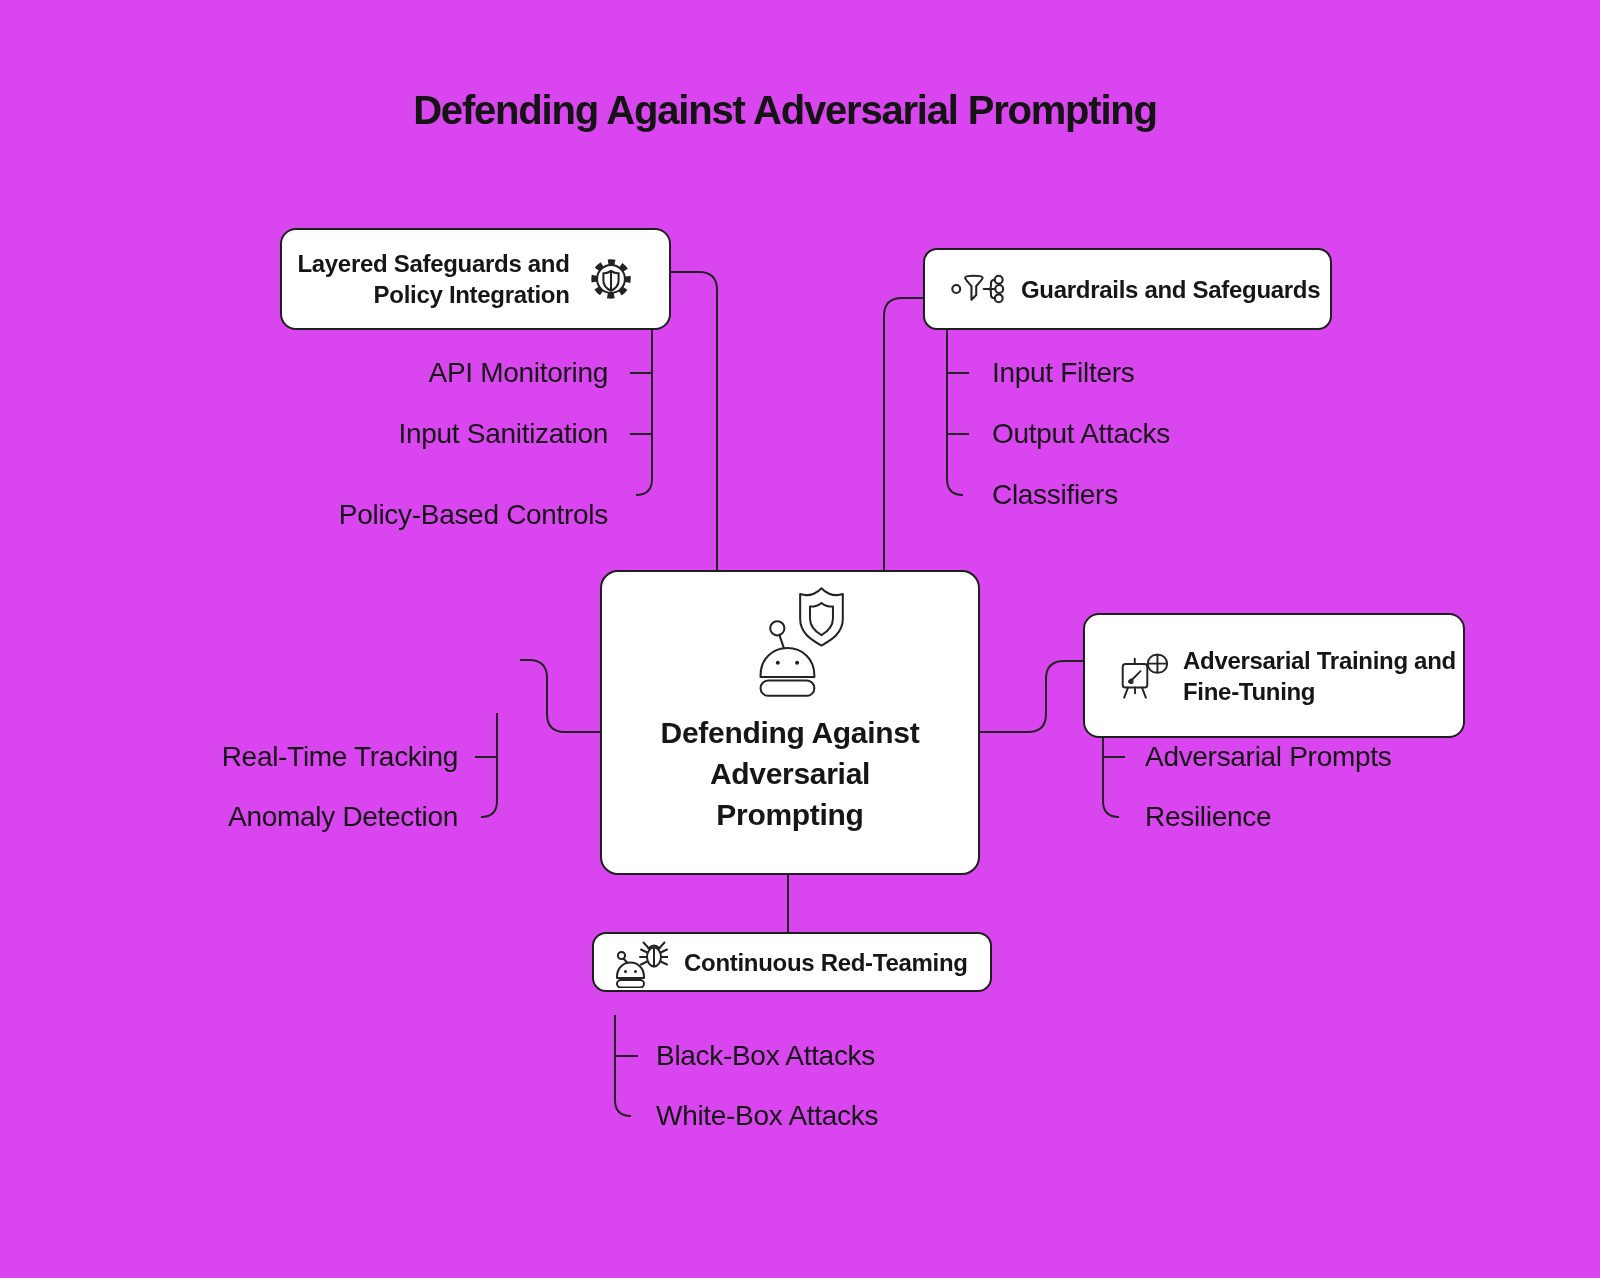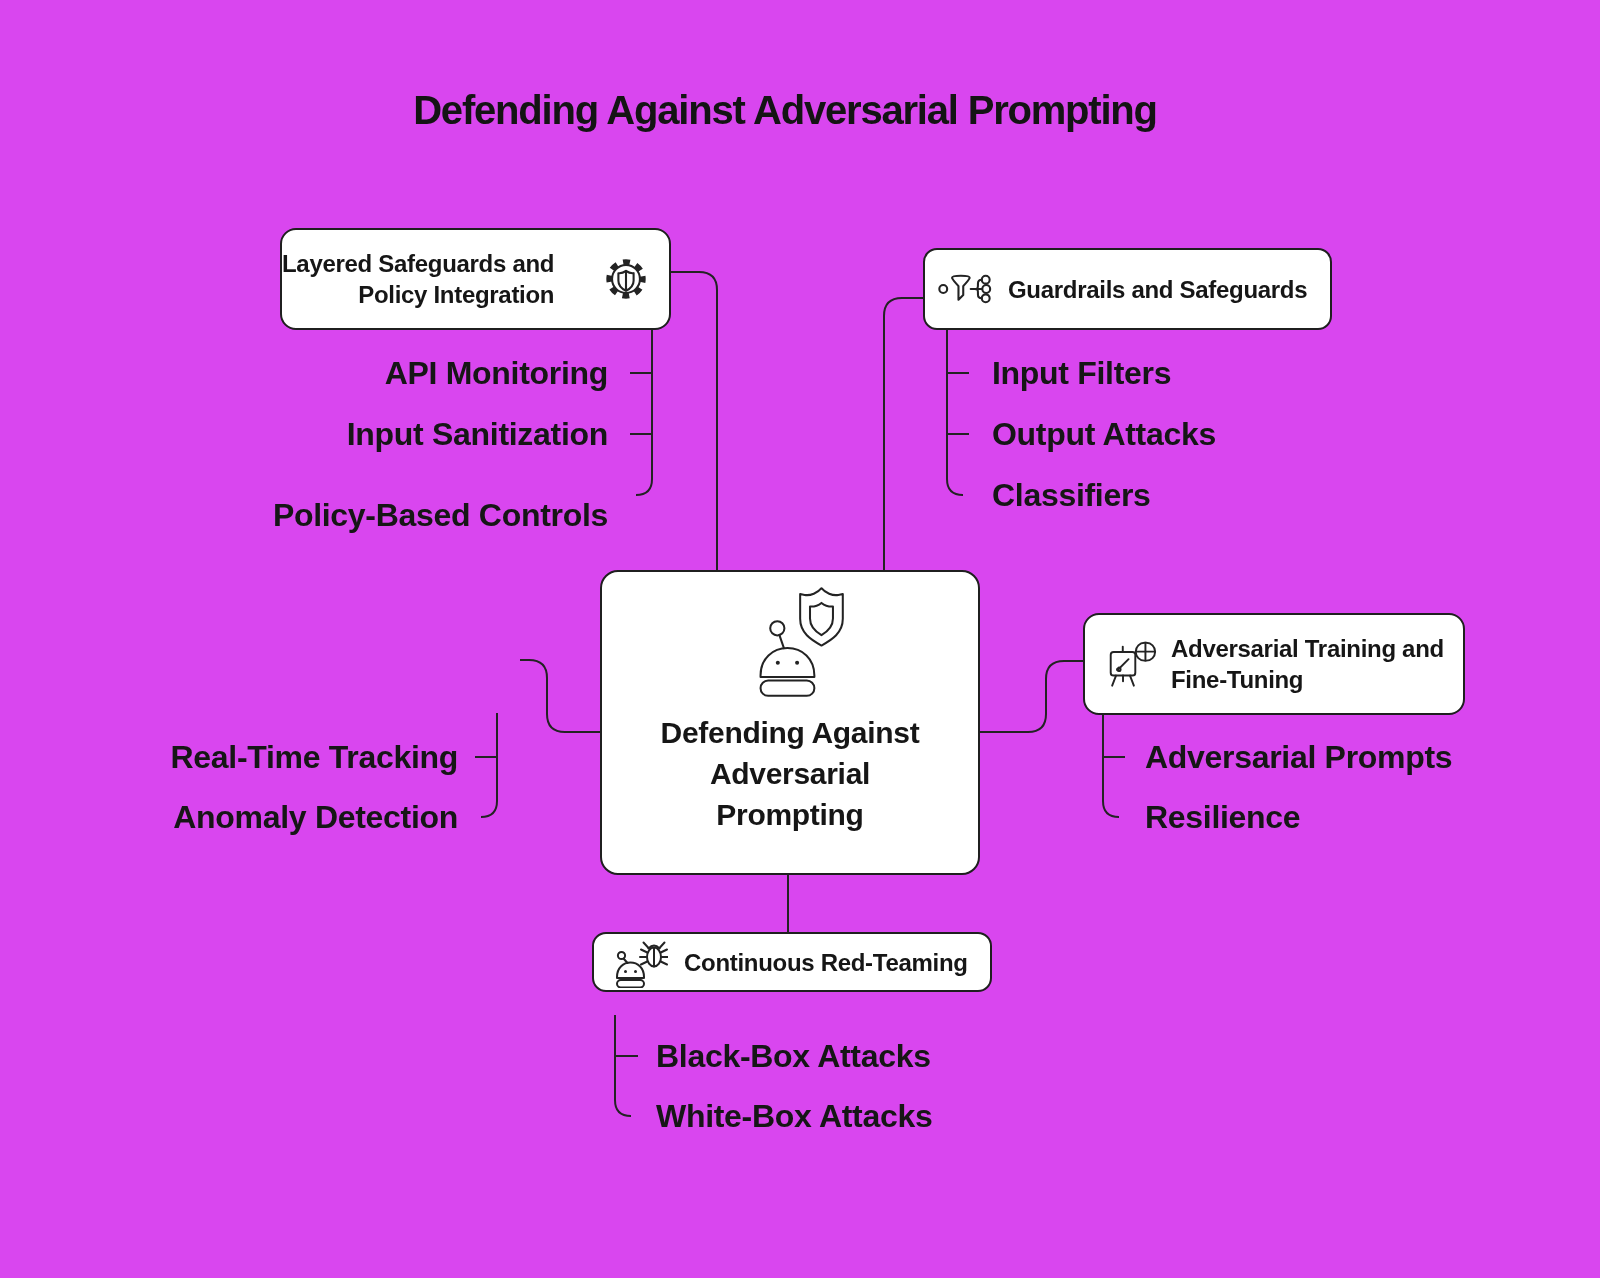--- a/index.html
+++ b/index.html
@@ -21,21 +21,21 @@
     font-size:24px;font-weight:bold;letter-spacing:-0.3px;line-height:31px;
     white-space:pre-line;color:#161616;
   }
   .ic{flex:0 0 auto;}
   .ic *{fill:none;stroke:#232323;stroke-width:2;stroke-linecap:round;stroke-linejoin:round;}
   .ic .fdot{fill:#232323;stroke:none;}
   .ic .thick{stroke-width:5.4;stroke-linecap:butt;}
   .ic .wfill{fill:#ffffff;}
   .child{
     position:absolute;z-index:2;height:32px;line-height:32px;
-    font-size:32px;font-weight:bold;letter-spacing:-0.3px;white-space:nowrap;color:#161616;
+    font-size:28px;font-weight:normal;letter-spacing:-0.3px;white-space:nowrap;color:#161616;
   }
   .r{text-align:right;}
   .center-node{
     flex-direction:column;justify-content:flex-start;align-items:center;
     border-radius:18px;padding-top:12px;
   }
   .center-node .lbl{font-size:30px;line-height:41px;text-align:center;}
 </style>
 </head>
 <body>
@@ -62,32 +62,32 @@
     <path d="M497 713 V801 Q497 817 481 817"></path>
     <path d="M475 757 H497"></path>
 
     <path d="M1103 715 V801 Q1103 817 1119 817"></path>
     <path d="M1103 757 H1125"></path>
 
     <path d="M615 1015 V1100 Q615 1116 631 1116"></path>
     <path d="M615 1056 H638"></path>
   </svg>
 
-  <div class="node" style="left:280px;top:228px;width:391px;height:102px;border-radius:16px;justify-content:space-between;padding-right:18px;gap:16px;">
+  <div class="node" style="left:280px;top:228px;width:391px;height:102px;border-radius:16px;justify-content:center;padding-right:18px;gap:16px;">
     <div class="lbl r">Layered Safeguards and
 Policy Integration</div>
     <svg class="ic" viewBox="0 0 48 48" width="50" height="50">
       <circle class="thick" cx="24" cy="24" r="16.2" stroke-dasharray="6.6 6.12" stroke-dashoffset="3.3"></circle>
       <circle class="wfill" cx="24" cy="24" r="13.4"></circle>
       <path d="M24 16.2 c2.3 1.7 5.2 2.4 7.3 2.2 v7.2 c0 5.6 -4.3 8.2 -7.3 9.7 c-3 -1.5 -7.3 -4.1 -7.3 -9.7 v-7.2 c2.1 0.2 5 -0.5 7.3 -2.2 z"></path>
       <path d="M24 16.5 V35"></path>
     </svg>
   </div>
 
-  <div class="node" style="left:923px;top:248px;width:409px;height:82px;border-radius:14px;justify-content:flex-start;padding-left:11px;gap:14px;">
+  <div class="node" style="left:923px;top:248px;width:409px;height:82px;border-radius:14px;justify-content:flex-start;padding-left:24px;gap:14px;">
     <svg class="ic" viewBox="0 0 56 44" width="58" height="46">
       <circle cx="7" cy="22" r="3.8"></circle>
       <path d="M15.5 11.2 c0 -2.6 17 -2.6 17 0 c0 1.5 -4.2 5.6 -6.2 8.1 v8.6 l-4.6 4.4 v-13 c-2 -2.5 -6.2 -6.6 -6.2 -8.1 z"></path>
       <path d="M33.5 22 h4"></path>
       <path d="M37.5 22 c3 0 3 -1.4 3 -3.8 v-1.6 c0 -2.5 1.2 -3.6 3.6 -3.6"></path>
       <path d="M37.5 22 c3 0 3 1.4 3 3.8 v1.6 c0 2.5 1.2 3.6 3.6 3.6"></path>
       <path d="M37.5 22 h7"></path>
       <circle cx="48" cy="13" r="3.8"></circle>
       <circle cx="48.5" cy="22" r="3.8"></circle>
       <circle cx="48" cy="31" r="3.8"></circle>
@@ -105,21 +105,21 @@
       <circle class="fdot" cx="72" cy="77.5" r="2"></circle>
       <rect x="36" y="95" width="53" height="15" rx="7.5"></rect>
       <path d="M59 63 L54.5 50"></path>
       <circle cx="52.5" cy="43.5" r="7"></circle>
     </svg>
     <div class="lbl" style="margin-top:14px;">Defending Against
 Adversarial
 Prompting</div>
   </div>
 
-  <div class="node" style="left:1083px;top:613px;width:382px;height:102px;border-radius:16px;justify-content:flex-start;padding-left:18px;gap:14px;">
+  <div class="node" style="left:1083px;top:613px;width:382px;height:125px;border-radius:16px;justify-content:flex-start;padding-left:30px;gap:14px;">
     <svg class="ic" viewBox="0 0 56 58" width="54" height="56">
       <path d="M20.5 11 v5.5"></path>
       <rect x="8" y="16.5" width="25.5" height="24.5" rx="3"></rect>
       <path d="M15 35.5 L26.5 24"></path>
       <path d="M16.5 32.5 q2.5 1 1.5 3.5 q-2.5 1 -3.5 -1.5 z"></path>
       <path d="M13.5 41 L9.5 51.5"></path>
       <path d="M28 41 L32 51.5"></path>
       <path d="M20.75 41 V47"></path>
       <rect x="34" y="7" width="20" height="18.5" rx="9"></rect>
       <path d="M44 7 V25.5"></path>

